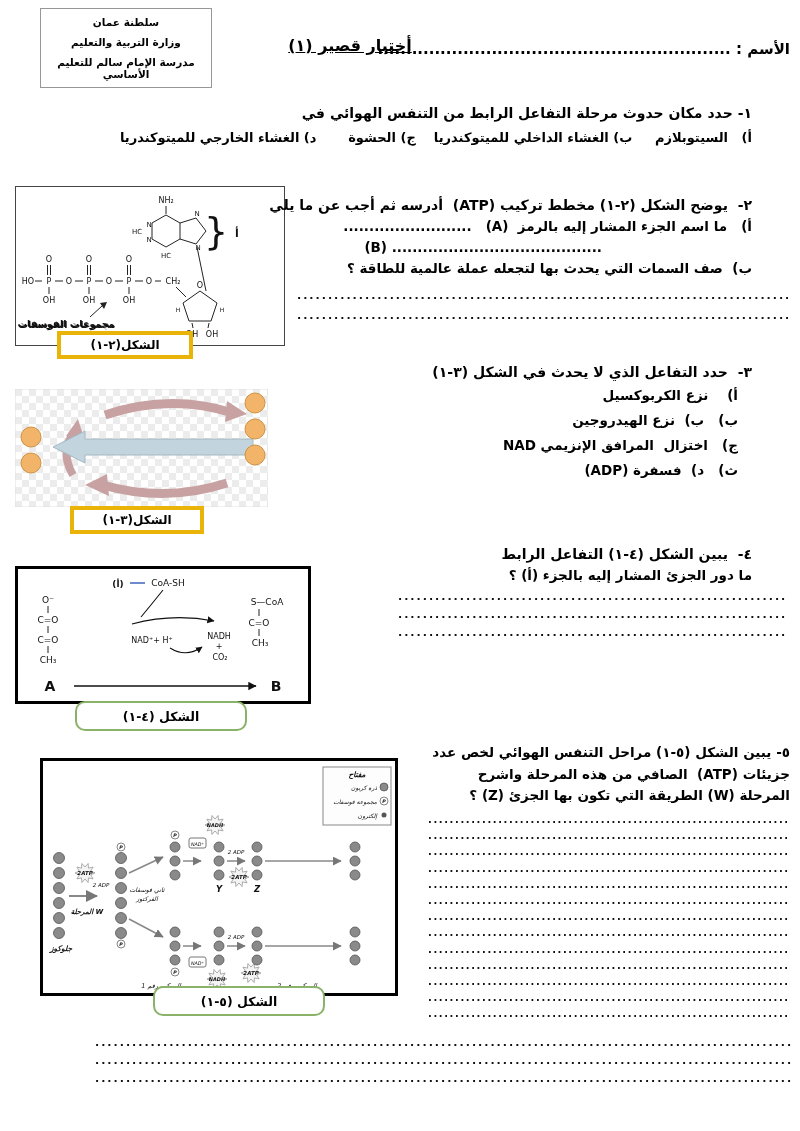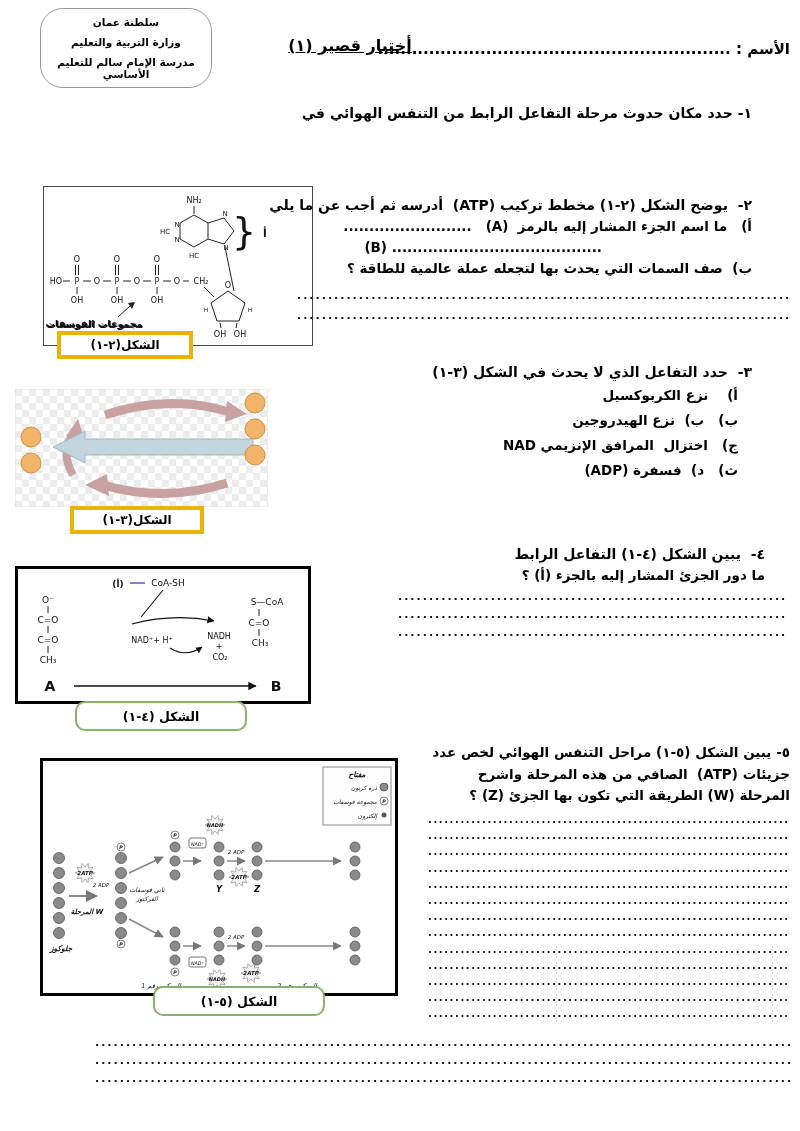--- a/index.html
+++ b/index.html
@@ -1,18 +1,18 @@
 <!DOCTYPE html>
 <html lang="ar"><head>
 <meta charset="utf-8">
 <style>
   html,body{margin:0;padding:0;background:#e8e8e8;}
   .page{position:relative;width:800px;height:1131px;background:#fff;margin:0 auto;
         font-family:"DejaVu Sans",sans-serif;color:#000;overflow:hidden;}
-  .abs{position:absolute;border-radius:23px;}
+  .abs{position:absolute;}
   .rtl{direction:rtl;text-align:right;}
   .pre{white-space:pre;}
   .b{font-weight:bold;}
 
   .school{left:40px;top:8px;width:172px;height:80px;border:1px solid #979797;
           display:flex;flex-direction:column;justify-content:space-around;align-items:center;
           font-size:10.5px;font-weight:bold;direction:rtl;text-align:center;padding:3px 2px;box-sizing:border-box;}
   .examtitle{left:255px;top:36px;width:190px;text-align:center;font-size:16px;font-weight:bold;
              text-decoration:underline;direction:rtl;}
   .nameline{left:420px;top:40px;width:370px;font-size:15px;font-weight:bold;}
@@ -20,35 +20,35 @@
   .stem{font-size:14px;font-weight:bold;line-height:22px;}
   .sub{font-size:13.5px;font-weight:bold;line-height:21px;}
 
   .q1{left:50px;top:102px;width:702px;}
   .q1 .opts{font-size:13px;font-weight:bold;margin-top:6px;}
 
   .q2{left:295px;top:194px;width:457px;}
   .q2 .bline{margin-left:0;margin-right:150px;}
   .q3{left:420px;top:361px;width:332px;}
   .q3 .opt{font-size:13.5px;font-weight:bold;line-height:25px;padding-right:14px;}
-  .q4{left:408px;top:543px;width:357px;}
+  .q4{left:395px;top:543px;width:357px;}
   .q5{left:420px;top:742px;width:370px;}
   .q5 .stem{line-height:21.5px;font-size:13.5px;}
 
   .dotline{overflow:hidden;white-space:nowrap;font-weight:bold;color:#111;}
   .q2dots{left:297px;top:286px;width:491px;}
   .q2dots .dotline{font-size:11px;line-height:20px;height:20px;letter-spacing:2px;}
   .q4dots{left:398px;top:588px;width:390px;}
   .q4dots .dotline{font-size:11px;line-height:18px;height:18px;letter-spacing:2px;}
   .q5dots{left:428px;top:812px;width:361px;}
   .q5dots .dotline{font-size:10px;line-height:16.2px;height:16.2px;letter-spacing:1.6px;}
   .botdots{left:95px;top:1034px;width:696px;}
   .botdots .dotline{font-size:11px;line-height:18px;height:18px;letter-spacing:2px;}
 
-  .figbox{position:absolute;background:#fff;border:1px solid #444;margin-left:28px;}
+  .figbox{position:absolute;background:#fff;border:1px solid #444;}
   .figthick{position:absolute;background:#fff;border:3px solid #000;box-sizing:border-box;}
   .capbox{position:absolute;background:#fff;border:4px solid #eab308;display:flex;align-items:center;
           justify-content:center;font-size:12px;font-weight:bold;direction:rtl;}
   .capround{position:absolute;background:#fff;border:2px solid #8ab268;border-radius:10px;display:flex;
             align-items:center;justify-content:center;font-size:12.5px;font-weight:bold;direction:rtl;}
 
   svg text{font-family:"DejaVu Sans",sans-serif;fill:#111;}
   .bond{stroke:#222;stroke-width:1;}
   .ring{fill:none;stroke:#222;stroke-width:1;}
   .carb{fill:#8a8a8a;stroke:#555;stroke-width:0.8;}
@@ -62,20 +62,21 @@
   <div class="abs school">
     <div>سلطنة عمان</div>
     <div>وزارة التربية والتعليم</div>
     <div>مدرسة الإمام سالم للتعليم الأساسي</div>
   </div>
   <div class="abs examtitle">أختبار قصير (١)</div>
   <div class="abs nameline rtl pre">الأسم : ..............................................................</div>
 
   <div class="abs q1 rtl">
     <div class="stem">١- حدد مكان حدوث مرحلة التفاعل الرابط من التنفس الهوائي في</div>
+    <div class="opts pre">أ)   السيتوبلازم     ب) الغشاء الداخلي للميتوكندريا    ج) الحشوة       د) الغشاء الخارجي للميتوكندريا</div>
   </div>
 
   <div class="figbox" style="left:15px;top:186px;width:268px;height:158px;">
     <svg width="266" height="156" viewBox="0 0 266 156">
       <g text-anchor="middle">
         <text x="150" y="16" font-size="8">NH₂</text>
         <line x1="150" y1="19" x2="150" y2="27" class="bond"></line>
         <polygon class="ring" points="150,28 164,36 164,52 150,60 136,52 136,36"></polygon>
         <polyline class="ring" points="164,36 180,31 190,44 180,57 164,52"></polyline>
         <text x="133" y="40" font-size="7">N</text>

